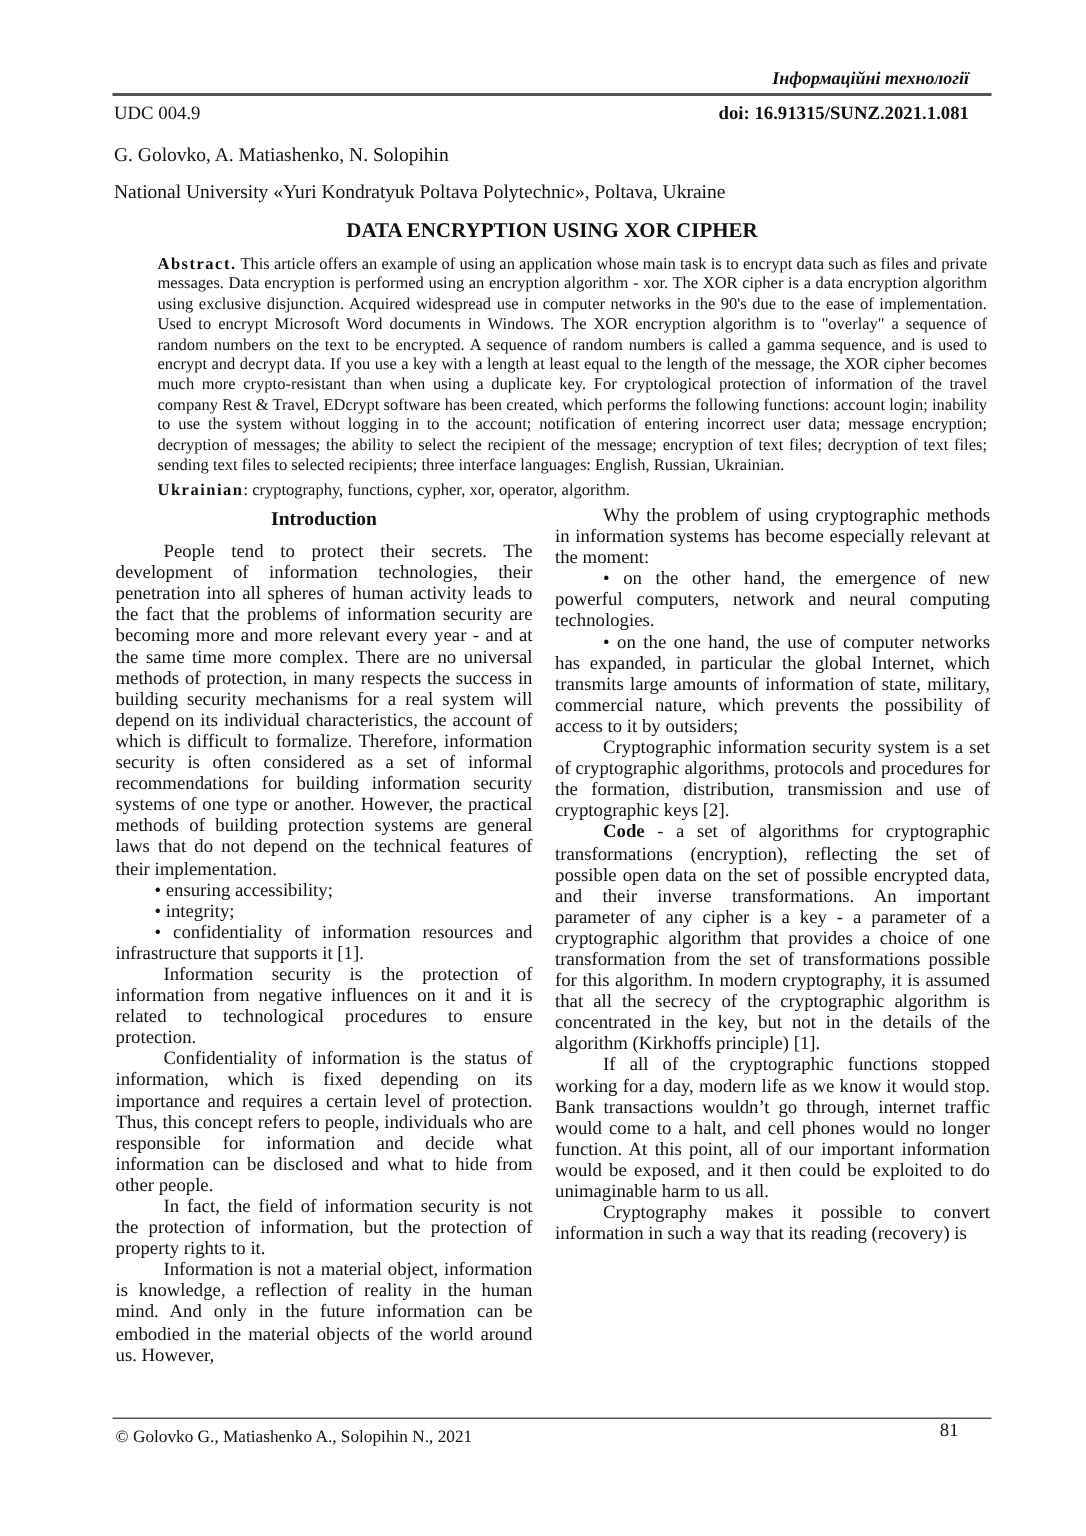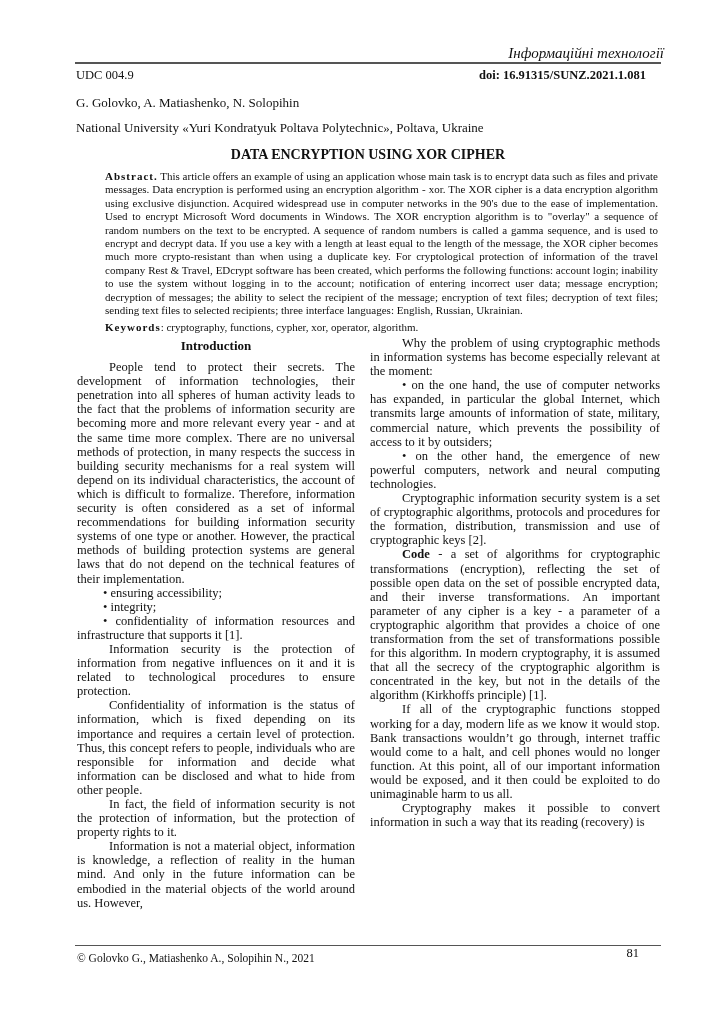--- a/index.html
+++ b/index.html
@@ -1,18 +1,18 @@
 <!DOCTYPE html>
 <html><head>
 <meta charset="utf-8">
 <style>
   html, body { margin: 0; padding: 0; background: #ffffff; }
   body { width: 724px; height: 1024px; position: relative; overflow: hidden;
          font-family: "Liberation Serif", "DejaVu Serif", serif; color: #111; }
-  .journal { position: absolute; top: 45px; right: 60px; font-size: 15px; font-weight: normal; font-style: italic; }
+  .journal { position: absolute; top: 45px; right: 78px; font-size: 12px; font-weight: bold; font-style: italic; }
   .head-rule { position: absolute; top: 62px; left: 75px; width: 586px; height: 0; border-top: 2px solid #555; }
   .udc { position: absolute; top: 68px; left: 76px; font-size: 12.5px; }
   .doi { position: absolute; top: 68px; right: 78px; font-size: 12.5px; font-weight: bold; }
   .authors { position: absolute; top: 95px; left: 76px; font-size: 13px; }
   .affil { position: absolute; top: 120px; left: 76px; font-size: 13px; text-align: center; }
   .title { position: absolute; top: 147px; left: 75px; width: 586px; text-align: center; font-size: 14px; font-weight: bold; }
   .abstract { position: absolute; top: 170px; left: 105px; width: 553px; font-size: 11px; line-height: 13.4px; text-align: justify; }
   .abstract p { margin: 0; text-indent: 0; }
   .abstract .kw { margin-top: 4px; }
   .lead { font-weight: bold; letter-spacing: 1px; }
@@ -33,39 +33,39 @@
 <div class="journal">Інформаційні технології</div>
 <div class="head-rule"></div>
 <div class="udc">UDC 004.9</div>
 <div class="doi">doi: 16.91315/SUNZ.2021.1.081</div>
 <div class="authors">G. Golovko, A. Matiashenko, N. Solopihin</div>
 <div class="affil">National University «Yuri Kondratyuk Poltava Polytechnic», Poltava, Ukraine</div>
 <div class="title">DATA ENCRYPTION USING XOR CIPHER</div>
 
 <div class="abstract">
   <p><span class="lead">Abstract.</span><span> This article offers an example of using an application whose main task is to encrypt data such as files and private messages. Data encryption is performed using an encryption algorithm - xor. The XOR cipher is a data encryption algorithm using exclusive disjunction. Acquired widespread use in computer networks in the 90's due to the ease of implementation. Used to encrypt Microsoft Word documents in Windows. The XOR encryption algorithm is to "overlay" a sequence of random numbers on the text to be encrypted. A sequence of random numbers is called a gamma sequence, and is used to encrypt and decrypt data. If you use a key with a length at least equal to the length of the message, the XOR cipher becomes much more crypto-resistant than when using a duplicate key. For cryptological protection of information of the travel company Rest &amp; Travel, EDcrypt software has been created, which performs the following functions: account login; inability to use the system without logging in to the account; notification of entering incorrect user data; message encryption; decryption of messages;  the ability to select the recipient of the message; encryption of text files; decryption of text files; sending text files to selected recipients; three interface languages: English, Russian, Ukrainian.</span></p>
-  <p class="kw"><span class="lead">Keywords</span><span>: cryptography, functions, cypher, xor, operator, algorithm.</span></p>
+  <p class="kw"><span class="lead">Ukrainian</span><span>: cryptography, functions, cypher, xor, operator, algorithm.</span></p>
 </div>
 
 <div class="col col-left">
   <h2>Introduction</h2>
   <p>People tend to protect their secrets. The development of information technologies, their penetration into all spheres of human activity leads to the fact that the problems of information security are becoming more and more relevant every year - and at the same time more complex. There are no universal methods of protection, in many respects the success in building security mechanisms for a real system will depend on its individual characteristics, the account of which is difficult to formalize. Therefore, information security is often considered as a set of informal recommendations for building information security systems of one type or another. However, the practical methods of building protection systems are general laws that do not depend on the technical features of their implementation.</p>
   <p class="bullet">• ensuring accessibility;</p>
   <p class="bullet">• integrity;</p>
   <p class="bullet">• confidentiality of information resources and infrastructure that supports it [1].</p>
   <p>Information security is the protection of information from negative influences on it and it is related to technological procedures to ensure protection.</p>
   <p>Confidentiality of information is the status of information, which is fixed depending on its importance and requires a certain level of protection. Thus, this concept refers to people, individuals who are responsible for information and decide what information can be disclosed and what to hide from other people.</p>
   <p>In fact, the field of information security is not the protection of information, but the protection of property rights to it.</p>
   <p>Information is not a material object, information is knowledge, a reflection of reality in the human mind. And only in the future information can be embodied in the material objects of the world around us. However,</p>
 </div>
 
 <div class="col col-right">
   <p>Why the problem of using cryptographic methods in information systems has become especially relevant at the moment:</p>
+  <p>• on the other hand, the emergence of new powerful computers, network and neural computing technologies.</p>
   <p>• on the one hand, the use of computer networks has expanded, in particular the global Internet, which transmits large amounts of information of state, military, commercial nature, which prevents the possibility of access to it by outsiders;</p>
-  <p>• on the other hand, the emergence of new powerful computers, network and neural computing technologies.</p>
   <p>Cryptographic information security system is a set of cryptographic algorithms, protocols and procedures for the formation, distribution, transmission and use of cryptographic keys [2].</p>
   <p><b>Code</b><span> - a set of algorithms for cryptographic transformations (encryption), reflecting the set of possible open data on the set of possible encrypted data, and their inverse transformations. An important parameter of any cipher is a key - a parameter of a cryptographic algorithm that provides a choice of one transformation from the set of transformations possible for this algorithm. In modern cryptography, it is assumed that all the secrecy of the cryptographic algorithm is concentrated in the key, but not in the details of the algorithm (Kirkhoffs principle) [1].</span></p>
   <p>If all of the cryptographic functions stopped working for a day, modern life as we know it would stop. Bank transactions wouldn’t go through, internet traffic would come to a halt, and cell phones would no longer function. At this point, all of our important information would be exposed, and it then could be exploited to do unimaginable harm to us all.</p>
   <p>Cryptography makes it possible to convert information in such a way that its reading (recovery) is</p>
 </div>
 
 <div class="foot-rule"></div>
 <div class="copyright">©  Golovko G., Matiashenko A., Solopihin N., 2021</div>
 <div class="pagenum">81</div>
 

